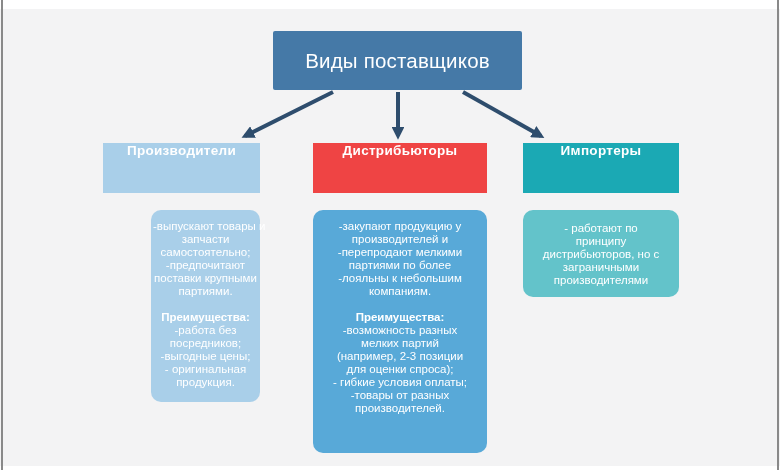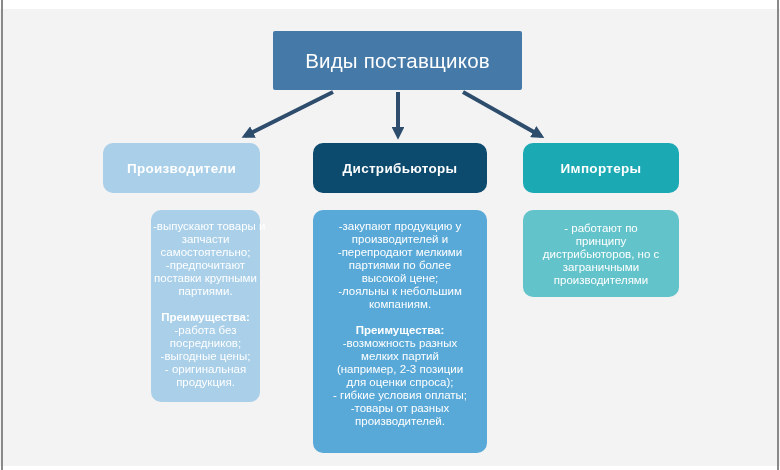--- a/index.html
+++ b/index.html
@@ -21,23 +21,23 @@
   .arrows { position:absolute; left:0; top:0; pointer-events:none; }
   .arrows line { stroke:var(--arrow); stroke-width:4; }
   .arrows marker path { fill:var(--arrow); }
 
   .col { position:absolute; top:143px; }
   .col-1 { left:103px; width:157px; }
   .col-2 { left:313px; width:174px; }
   .col-3 { left:523px; width:156px; }
 
   .hdr {
-    height:50px; border-radius:10px; color:#ffffff;
+    height:50px; border-radius:0; color:#ffffff;
     font-weight:bold; font-size:13.5px; letter-spacing:.3px;
-    display:flex; align-items:center; justify-content:center;
+    display:flex; align-items:flex-start; justify-content:center;
   }
   .colbody {
     margin-top:17px; border-radius:10px; color:#ffffff;
     font-size:11.5px; line-height:13px; text-align:center;
     padding:10px 2px; box-sizing:border-box;
   }
   .col-1 .colbody { min-height:192px;margin-left:48px; }
   .col-2 .colbody { min-height:243px; }
   .col-3 .colbody { min-height:87px; padding-top:12px;text-align:center; }
   .line { white-space:nowrap; }
@@ -82,29 +82,28 @@
         <div class="line bold gap">Преимущества:</div>
         <div class="line">-работа без</div>
         <div class="line">посредников;</div>
         <div class="line">-выгодные цены;</div>
         <div class="line">- оригинальная</div>
         <div class="line">продукция.</div>
       </div>
   </div>
 
   <div class="col col-2">
-    <div class="hdr" style="background: #0c4a6e;">
+    <div class="hdr" style="background: #ef4444;">
       <span>Дистрибьюторы</span>
     </div>
     <div class="colbody" style="background: rgb(88, 169, 216);">
         <div class="line">-закупают продукцию у</div>
         <div class="line">производителей и</div>
         <div class="line">-перепродают мелкими</div>
         <div class="line">партиями по более</div>
-        <div class="line">высокой цене;</div>
         <div class="line">-лояльны к небольшим</div>
         <div class="line">компаниям.</div>
         <div class="line bold gap">Преимущества:</div>
         <div class="line">-возможность разных</div>
         <div class="line">мелких партий</div>
         <div class="line">(например, 2-3 позиции</div>
         <div class="line">для оценки спроса);</div>
         <div class="line">- гибкие условия оплаты;</div>
         <div class="line">-товары от разных</div>
         <div class="line">производителей.</div>

